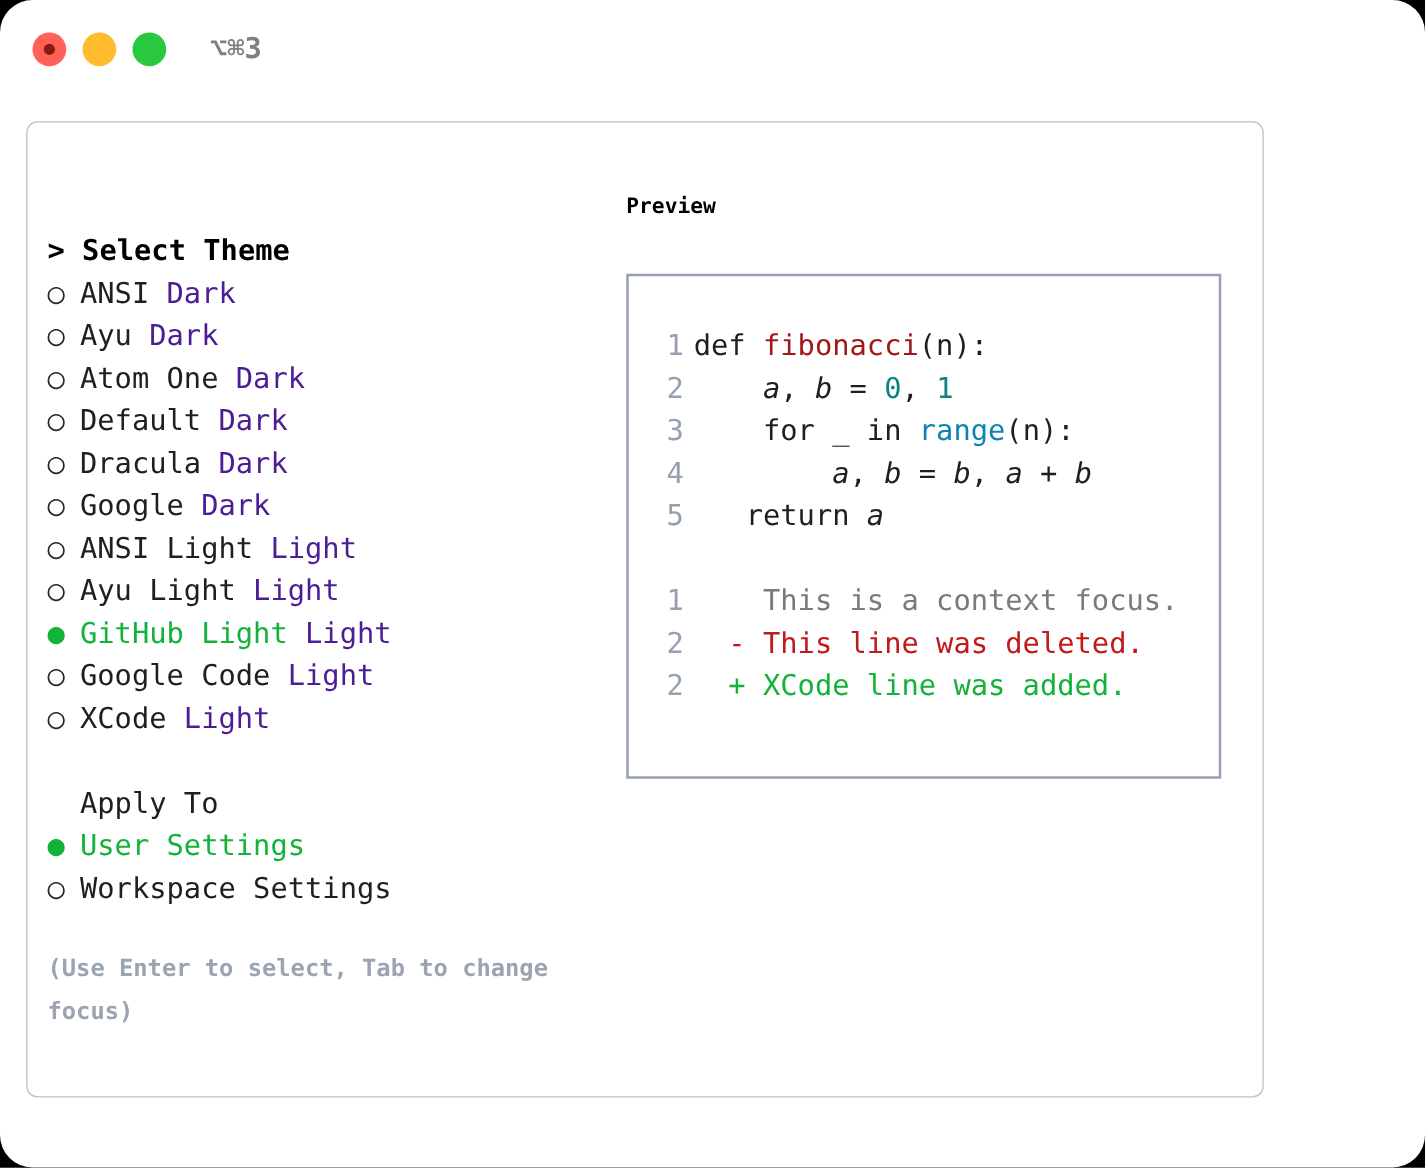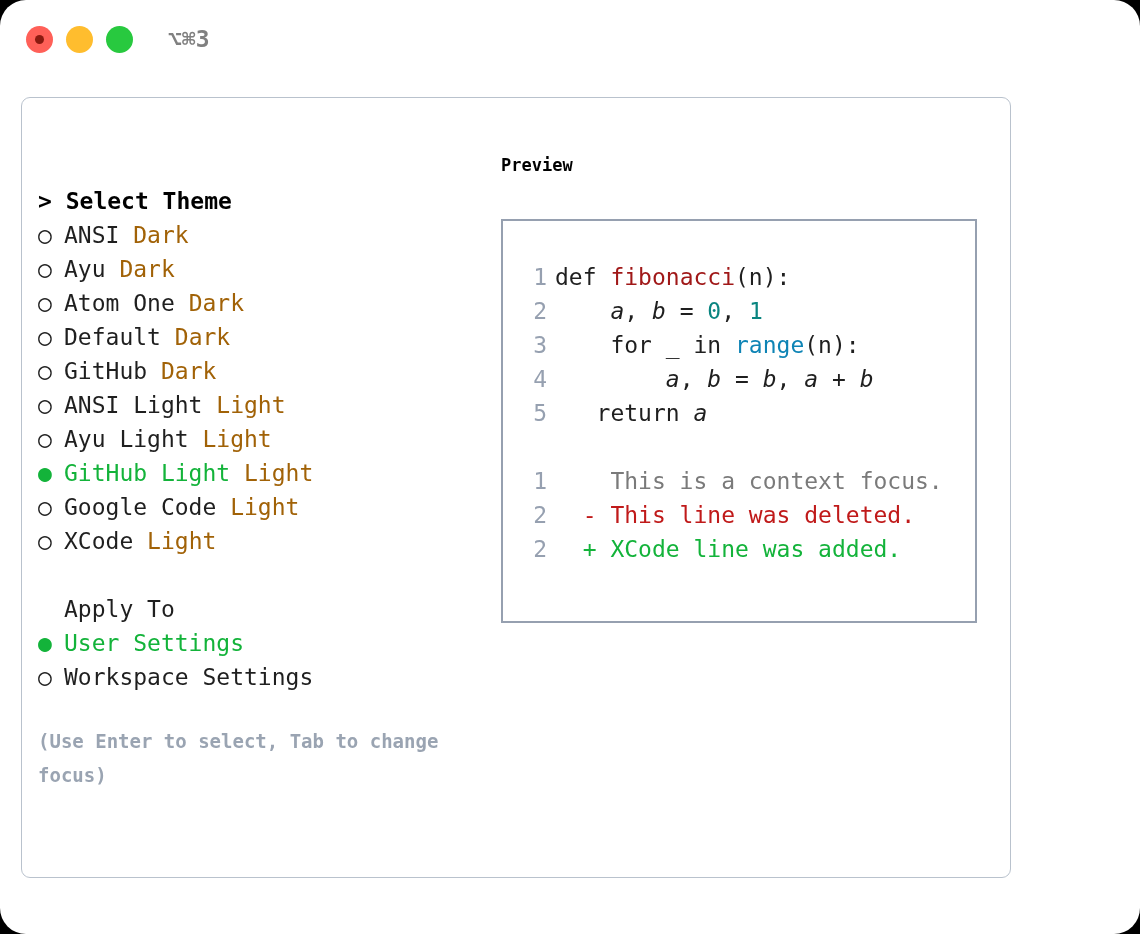--- a/index.html
+++ b/index.html
@@ -97,21 +97,21 @@
   }
   .row.header {
     font-weight: bold;
     color: #000000;
   }
   .row.selected .bullet,
   .row.selected .label {
     color: #13b33a;
   }
   .row .label { color: #1f1f1f; }
-  .row .suffix { color: #a16207; }
+  .row .suffix { color: #4c1d95; }
   .row.plain .bullet { color: transparent; }
 
   #spacer { height: 34px; }
 
   #hint {
     margin-top: 30px;
     font-size: 19px;
     line-height: 34px;
     color: #9aa4b2;
     width: 404px;
@@ -181,21 +181,22 @@
 
   <div id="dialog">
 
     <div id="left-col">
       <div class="row header">&gt; Select Theme</div>
       <div id="theme-list">
           <div class="row"><span class="bullet">○</span><span class="label">ANSI</span><span class="suffix"> Dark</span></div>
           <div class="row"><span class="bullet">○</span><span class="label">Ayu</span><span class="suffix"> Dark</span></div>
           <div class="row"><span class="bullet">○</span><span class="label">Atom One</span><span class="suffix"> Dark</span></div>
           <div class="row"><span class="bullet">○</span><span class="label">Default</span><span class="suffix"> Dark</span></div>
-          <div class="row"><span class="bullet">○</span><span class="label">GitHub</span><span class="suffix"> Dark</span></div>
+          <div class="row"><span class="bullet">○</span><span class="label">Dracula</span><span class="suffix"> Dark</span></div>
+          <div class="row"><span class="bullet">○</span><span class="label">Google</span><span class="suffix"> Dark</span></div>
           <div class="row"><span class="bullet">○</span><span class="label">ANSI Light</span><span class="suffix"> Light</span></div>
           <div class="row"><span class="bullet">○</span><span class="label">Ayu Light</span><span class="suffix"> Light</span></div>
           <div class="row selected"><span class="bullet">●</span><span class="label">GitHub Light</span><span class="suffix"> Light</span></div>
           <div class="row"><span class="bullet">○</span><span class="label">Google Code</span><span class="suffix"> Light</span></div>
           <div class="row"><span class="bullet">○</span><span class="label">XCode</span><span class="suffix"> Light</span></div>
         </div>
       <div id="spacer"></div>
       <div class="row plain"><span class="bullet">○</span><span class="label">Apply To</span></div>
       <div id="apply-list">
           <div class="row selected"><span class="bullet">●</span><span class="label">User Settings</span></div>

